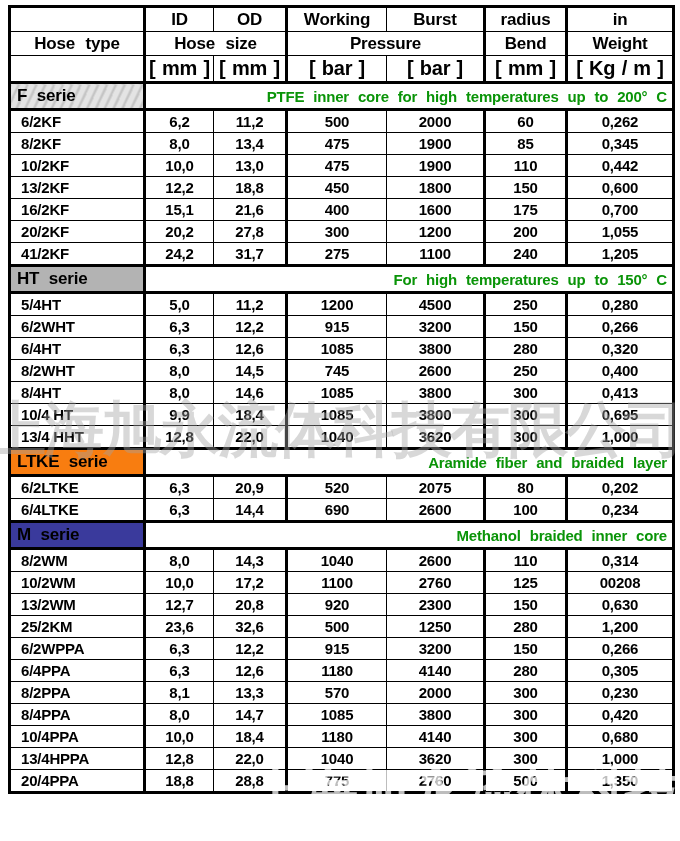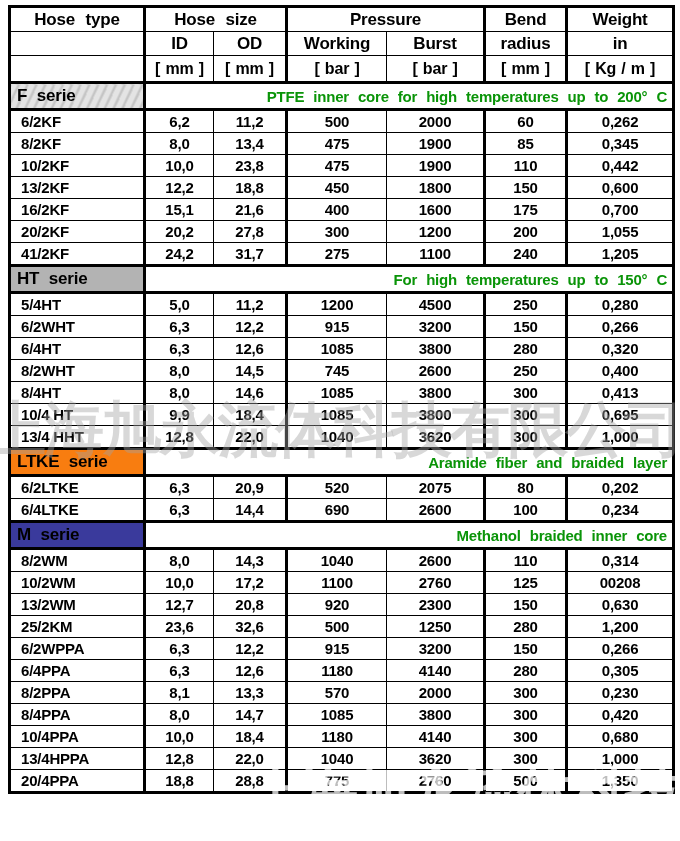--- a/index.html
+++ b/index.html
@@ -26,21 +26,21 @@
     overflow: hidden;
     white-space: nowrap;
   }
   .spec thead th {
     height: 23px;
     font-size: 17px;
     text-align: center;
     word-spacing: 6px;
     letter-spacing: -0.2px;
   }
-  .spec thead tr.units th { font-size: 16px; height: 25px; word-spacing: 1px; }
+  .spec thead tr.units th { font-size: 20px; height: 25px; word-spacing: 1px; }
   .tR { border-right: 3px solid #000 !important; }
   .spec tbody td {
     height: 21px;
     font-size: 15px;
     text-align: center;
     letter-spacing: -0.2px;
   }
   .spec tbody td.hose {
     text-align: left;
     padding-left: 10px;
@@ -99,34 +99,34 @@
       <col style="width:135px">
       <col style="width:69px">
       <col style="width:73px">
       <col style="width:100px">
       <col style="width:98px">
       <col style="width:82px">
       <col style="width:107px">
     </colgroup>
     <thead>
       <tr>
-        <th class="tR">Hose type</th>
-        <th class="tR" colspan="2">Hose size</th>
-        <th class="tR" colspan="2">Pressure</th>
-        <th class="tR">Bend</th>
-        <th>Weight</th>
-      </tr>
-      <tr>
         <th class="tR"></th>
         <th>ID</th>
         <th class="tR">OD</th>
         <th>Working</th>
         <th class="tR">Burst</th>
         <th class="tR">radius</th>
         <th>in</th>
+      </tr>
+      <tr>
+        <th class="tR">Hose type</th>
+        <th class="tR" colspan="2">Hose size</th>
+        <th class="tR" colspan="2">Pressure</th>
+        <th class="tR">Bend</th>
+        <th>Weight</th>
       </tr>
       <tr class="units">
         <th class="tR"></th>
         <th>[ mm ]</th>
         <th class="tR">[ mm ]</th>
         <th>[ bar ]</th>
         <th class="tR">[ bar ]</th>
         <th class="tR">[ mm ]</th>
         <th>[ Kg / m ]</th>
       </tr>
@@ -150,21 +150,21 @@
           <td>8,0</td>
           <td class="tR">13,4</td>
           <td>475</td>
           <td class="tR">1900</td>
           <td class="tR">85</td>
           <td>0,345</td>
         </tr>
         <tr>
           <td class="hose tR">10/2KF</td>
           <td>10,0</td>
-          <td class="tR">23,8</td>
+          <td class="tR">13,0</td>
           <td>475</td>
           <td class="tR">1900</td>
           <td class="tR">110</td>
           <td>0,442</td>
         </tr>
         <tr>
           <td class="hose tR">13/2KF</td>
           <td>12,2</td>
           <td class="tR">18,8</td>
           <td>450</td>

